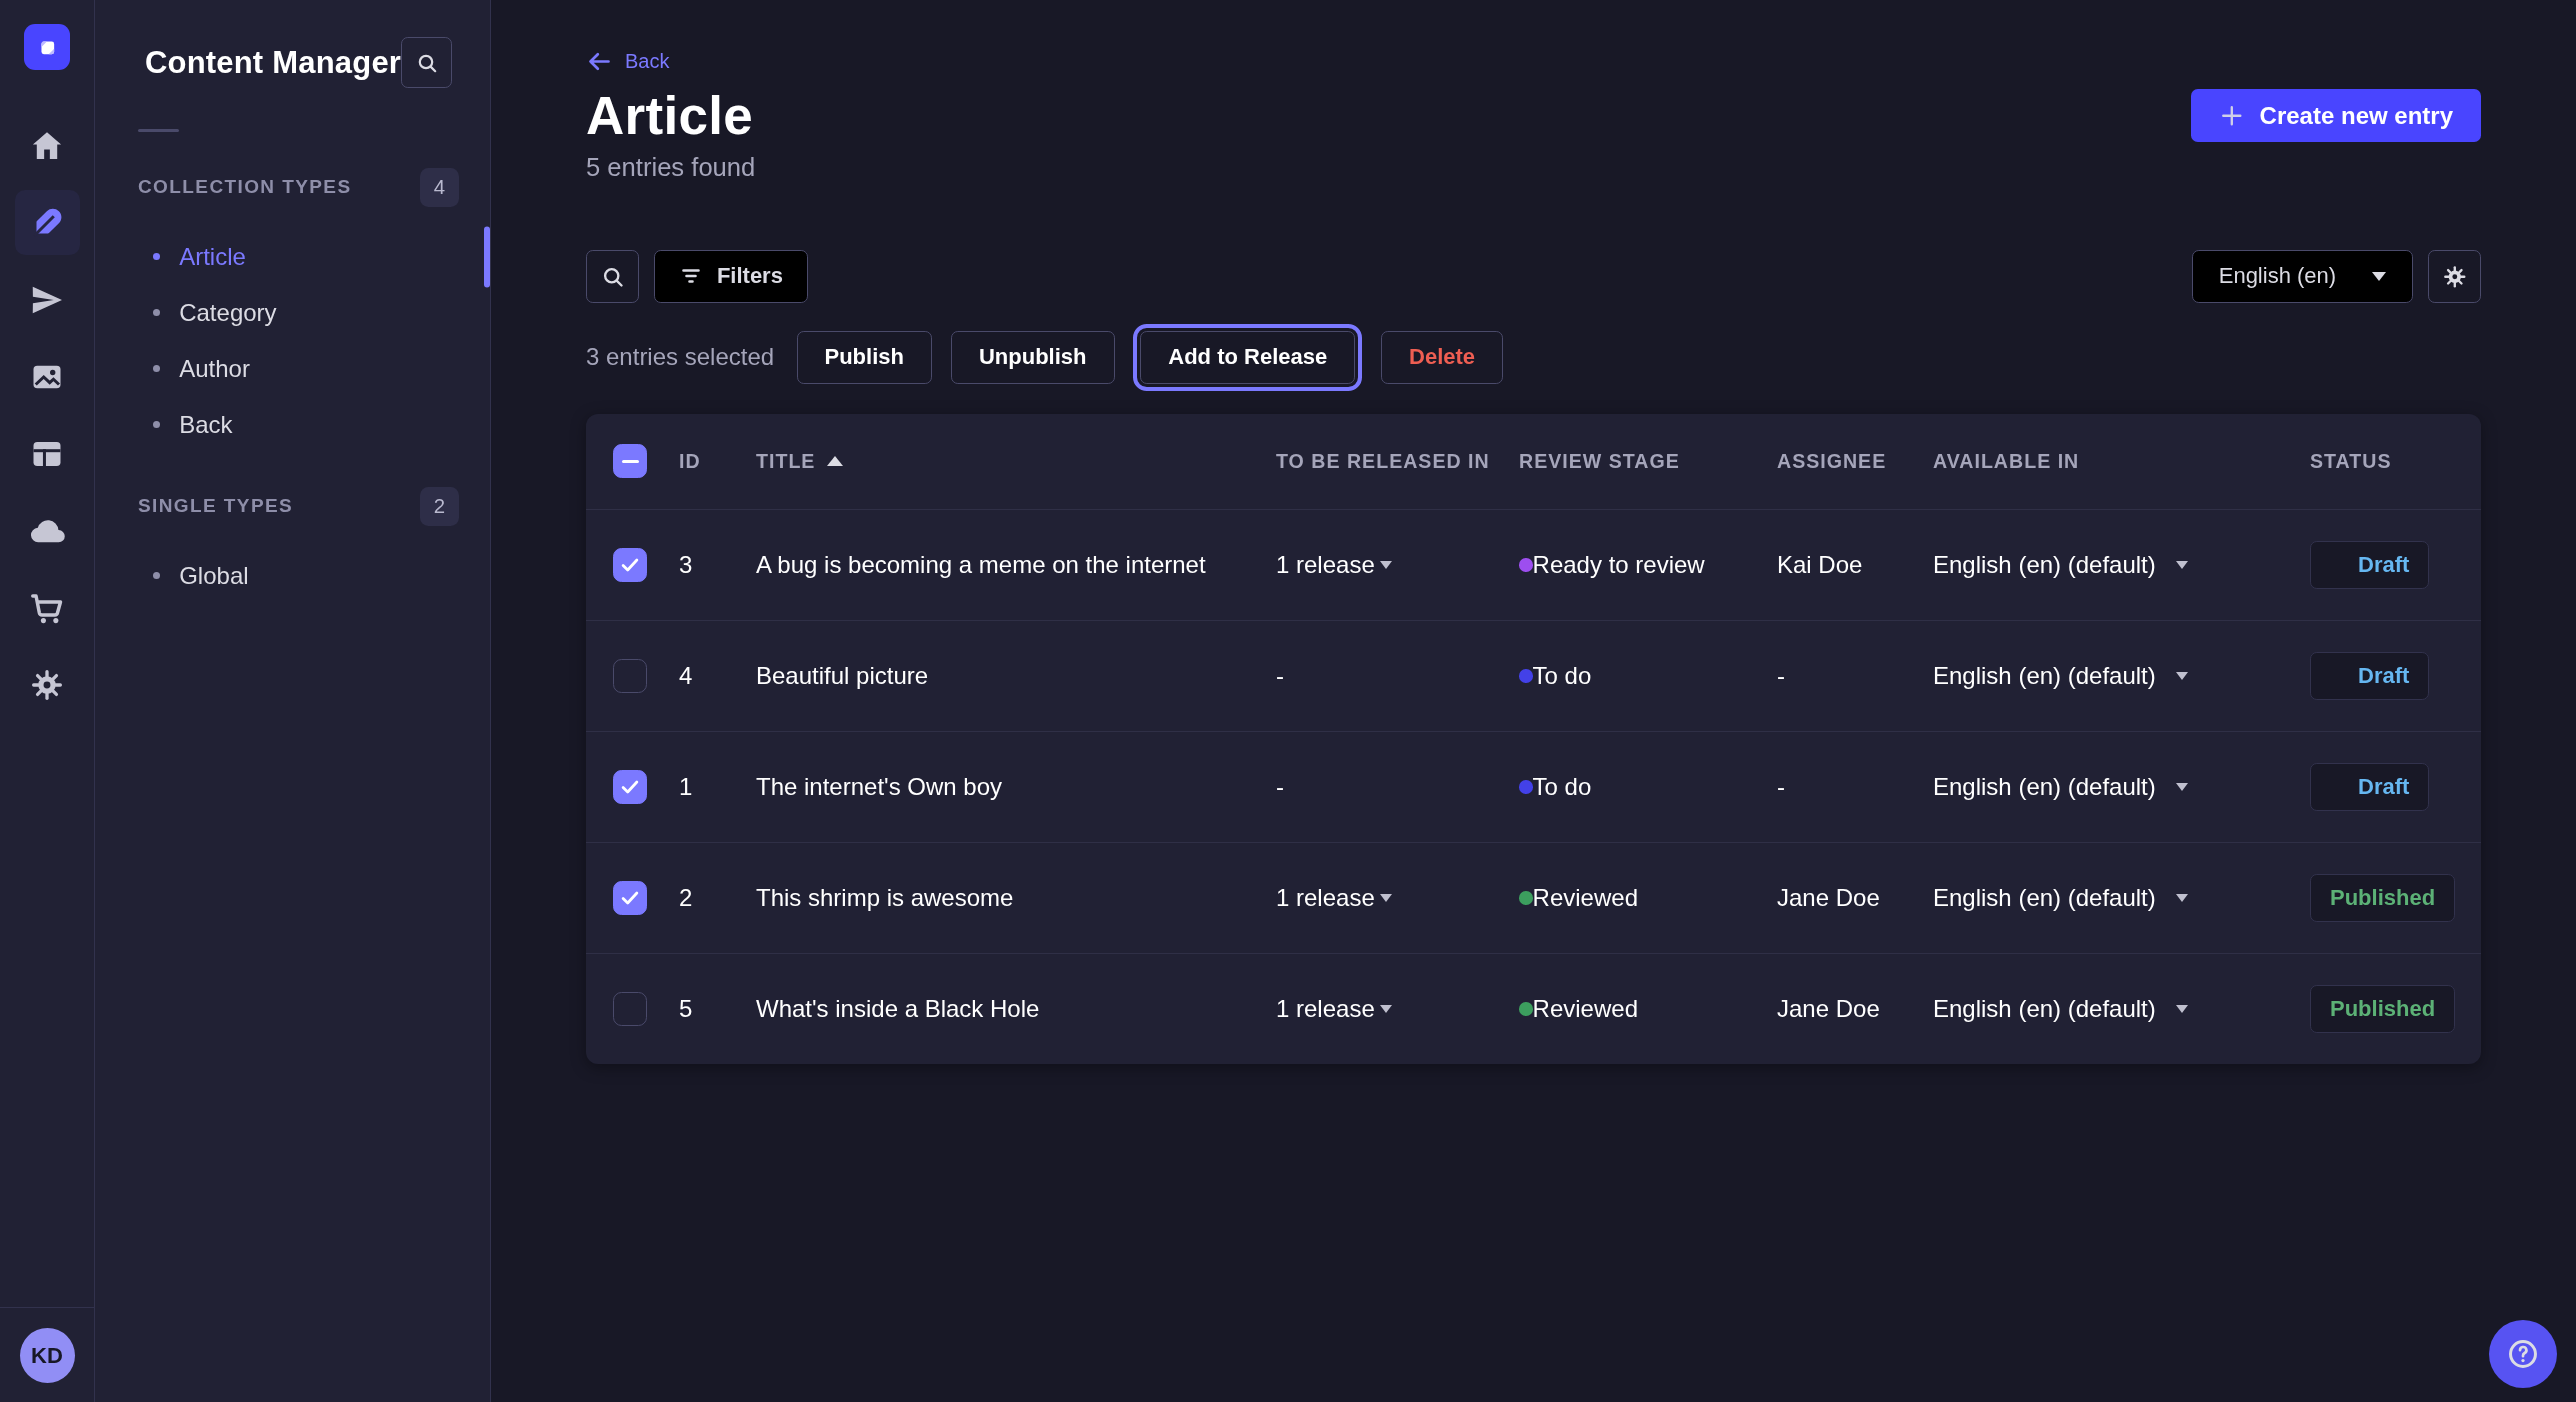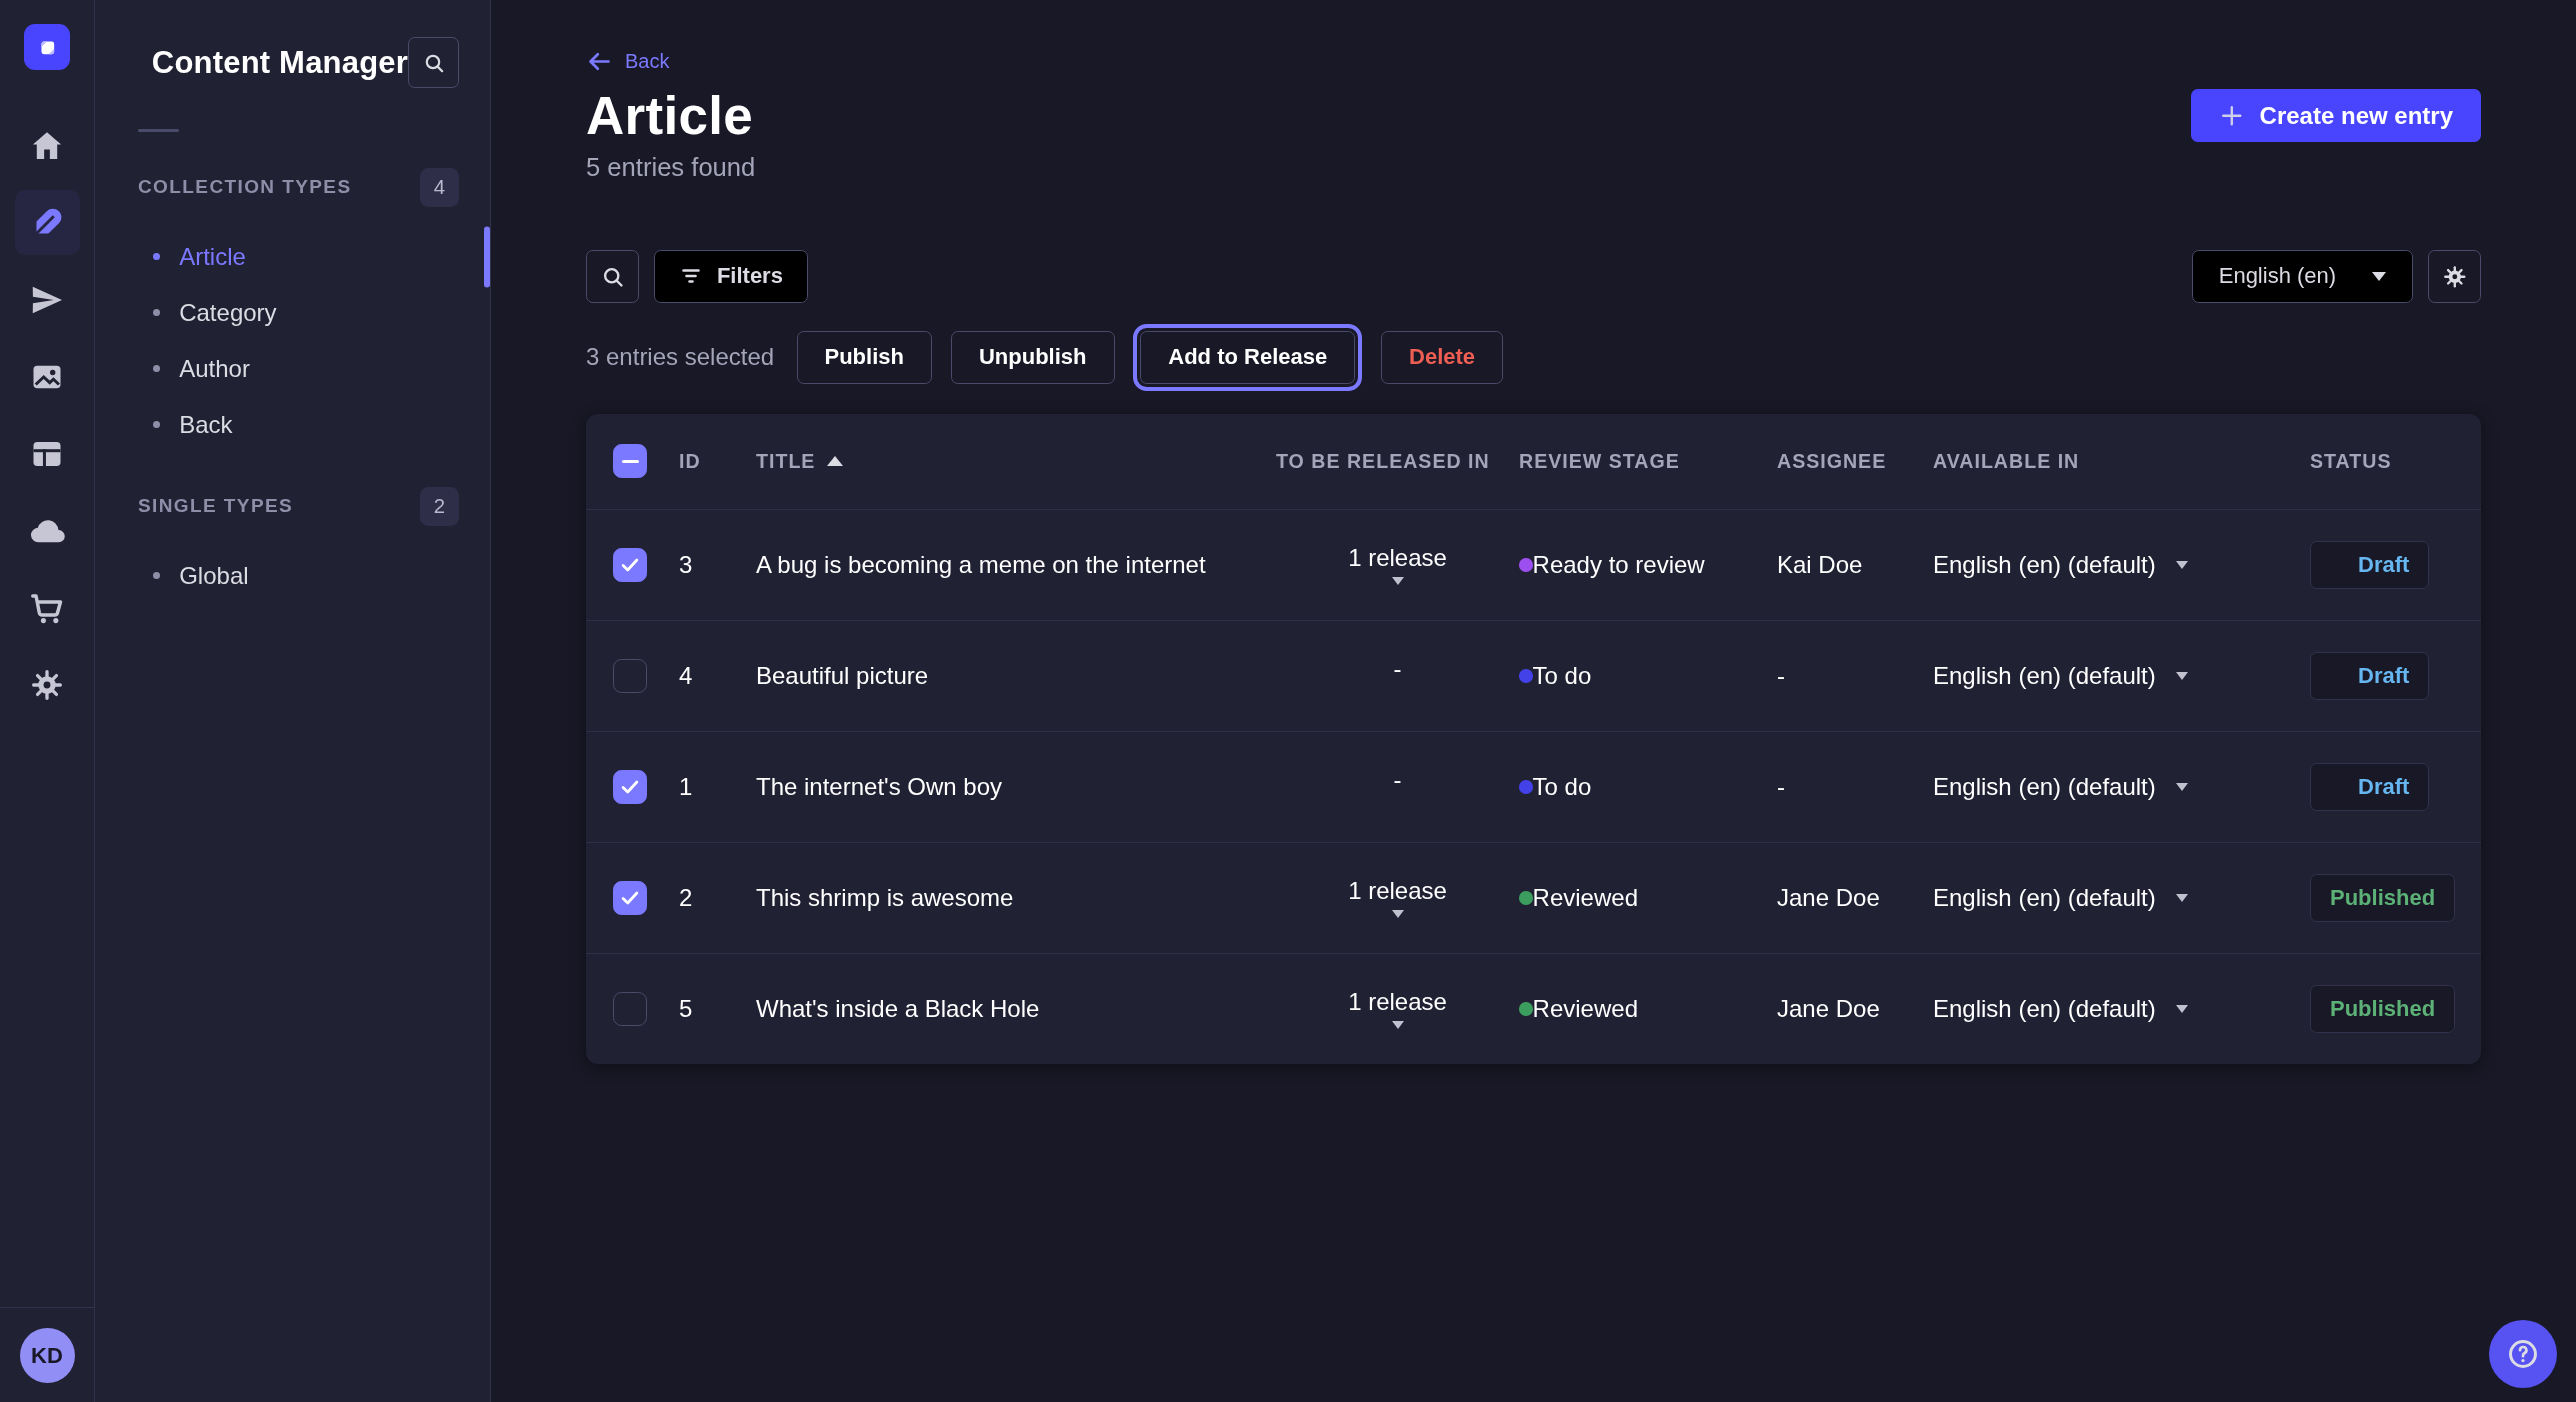--- a/index.html
+++ b/index.html
@@ -18,21 +18,21 @@
   .rail-item svg { width:36px; height:36px; }
   .rail-item.active { background:#262642; color:#7b79ff; }
   .rail-bottom { position:absolute; bottom:0; left:0; width:100%; border-top:0.9px solid #32324d;
                  padding:20.4px 0 19px 0; display:flex; justify-content:center; }
   .avatar { width:55px; height:55px; border-radius:50%; background:#918ef5; color:#181826;
             font-size:22px; font-weight:bold; display:flex; align-items:center; justify-content:center; cursor:pointer; }
 
   
   .sidebar { width:396px; flex:0 0 396px; background:#212134; border-right:0.9px solid #32324d;
              padding:37px 31px 0 43px; position:relative; z-index:2; }
-  .sb-head { display:flex; align-items:center; justify-content:flex-end; }
+  .sb-head { display:flex; align-items:center; justify-content:center; }
   .sb-title { font-size:31px; font-weight:bold; color:#ffffff; letter-spacing:0.2px; }
   .icon-btn { border:0.9px solid #4a4a6a; background:transparent; border-radius:6.8px; color:#dcdce4;
               display:flex; align-items:center; justify-content:center; cursor:pointer; }
   .sb-search { width:51px; height:51px; }
   .sb-search svg { width:24px; height:24px; }
   .sb-divider { width:41px; height:2.6px; background:#4a4a6a; border-radius:1.7px; margin-top:41px; }
   .sb-section { margin-top:36px; }
   .sb-section + .sb-section { margin-top:34px; }
   .sb-sec-head { display:flex; align-items:center; justify-content:space-between; }
   .sb-sec-label { font-size:19px; font-weight:bold; color:#8e8ea9; letter-spacing:1.4px; }
@@ -82,21 +82,21 @@
   .card { margin-top:30px; background:#212134; border-radius:12px; box-shadow:0 3.4px 15.3px rgba(0,0,0,.35);
           overflow:hidden; }
   .tgrid { display:grid; grid-template-columns:66px 77px 520px 243px 258px 156px 377px 1fr;
            align-items:center; padding:0 27px; }
   .thead { height:95px; }
   .th { font-size:19.6px; font-weight:bold; color:#a5a5ba; letter-spacing:1px; display:flex; align-items:center; gap:12px; }
   .sort-asc { width:0; height:0; border-left:8.5px solid transparent; border-right:8.5px solid transparent;
               border-bottom:10.2px solid #dcdce4; display:inline-block; }
   .tr { height:111px; border-top:0.9px solid #2f2f46; cursor:pointer; }
   .cell { font-size:24px; color:#ffffff; display:flex; align-items:center; }
-  .cell.release { gap:5px;flex-direction:column; }
+  .cell.release { gap:5px; }
   .cell.stage { }
   .cell.locale { gap:20.4px; }
   .cell .caret-down { border-left-width:6.8px; border-right-width:6.8px; border-top-width:8.5px; color:#c0c0cf; }
 
   .checkbox { width:34px; height:34px; border-radius:8.5px; border:1.7px solid #4a4a6a; background:transparent;
               display:flex; align-items:center; justify-content:center; cursor:pointer; }
   .checkbox svg { width:22px; height:22px; display:none; }
   .checkbox .dash { width:17px; height:3.4px; border-radius:1.7px; background:#ffffff; display:none; }
   .checkbox.checked { background:#7b79ff; border-color:#7b79ff; }
   .checkbox.checked svg { display:block; }

